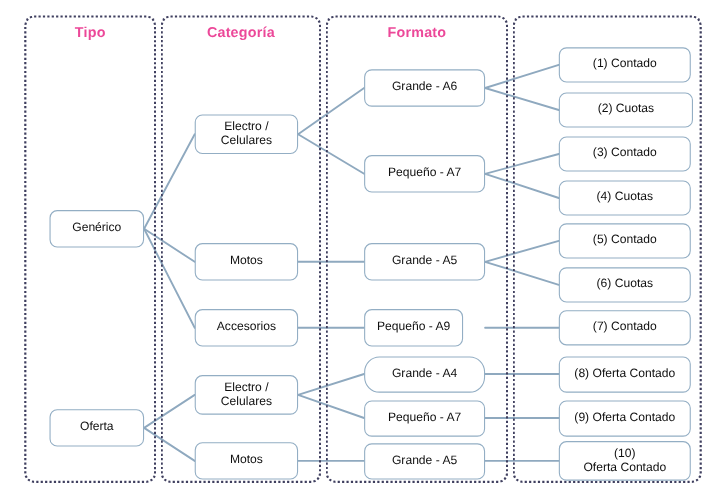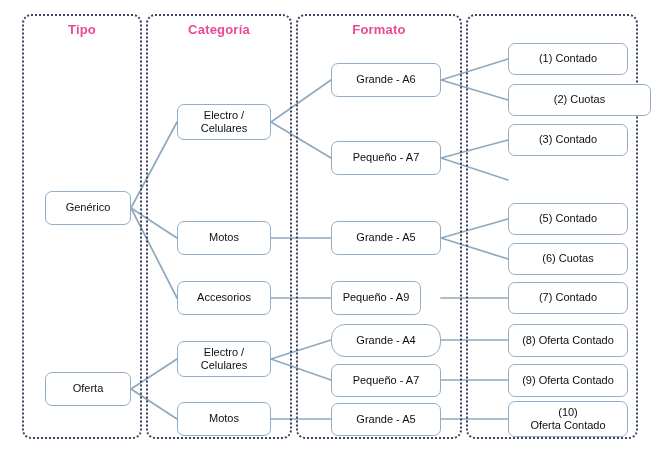--- a/index.html
+++ b/index.html
@@ -142,25 +142,28 @@
   <div class="node" style="left:331px; top:364px; width:110px; height:33px;">
     <span>Pequeño  -  A7</span>
   </div>
   <div class="node" style="left:331px; top:403px; width:110px; height:33px;">
     <span>Grande  -  A5</span>
   </div>
 
   <div class="node" style="left:508px; top:43px; width:120px; height:32px;">
     <span>(1)   Contado</span>
   </div>
-  <div class="node" style="left:508px; top:84px; width:143px; height:32px;">
+  <div class="node" style="left:508px; top:84px; width:122px; height:32px;">
     <span>(2)   Cuotas</span>
   </div>
   <div class="node" style="left:508px; top:124px; width:120px; height:32px;text-align:right;">
     <span>(3)   Contado</span>
+  </div>
+  <div class="node" style="left:508px; top:164px; width:120px; height:32px;">
+    <span>(4)   Cuotas</span>
   </div>
   <div class="node" style="left:508px; top:203px; width:120px; height:32px;">
     <span>(5)    Contado</span>
   </div>
   <div class="node" style="left:508px; top:243px; width:120px; height:32px;">
     <span>(6)    Cuotas</span>
   </div>
   <div class="node" style="left:508px; top:282px; width:120px; height:32px;">
     <span>(7)   Contado</span>
   </div>

